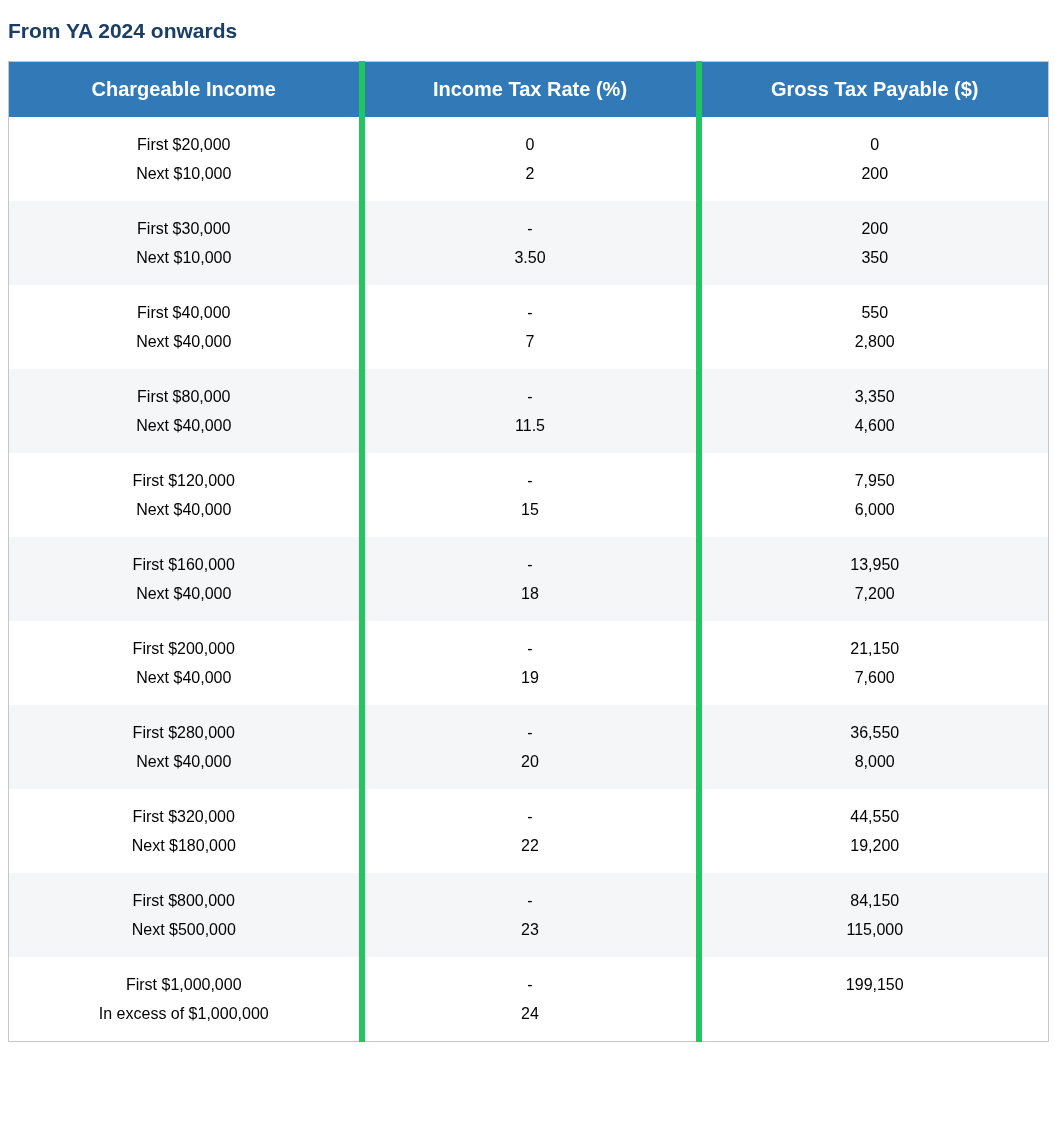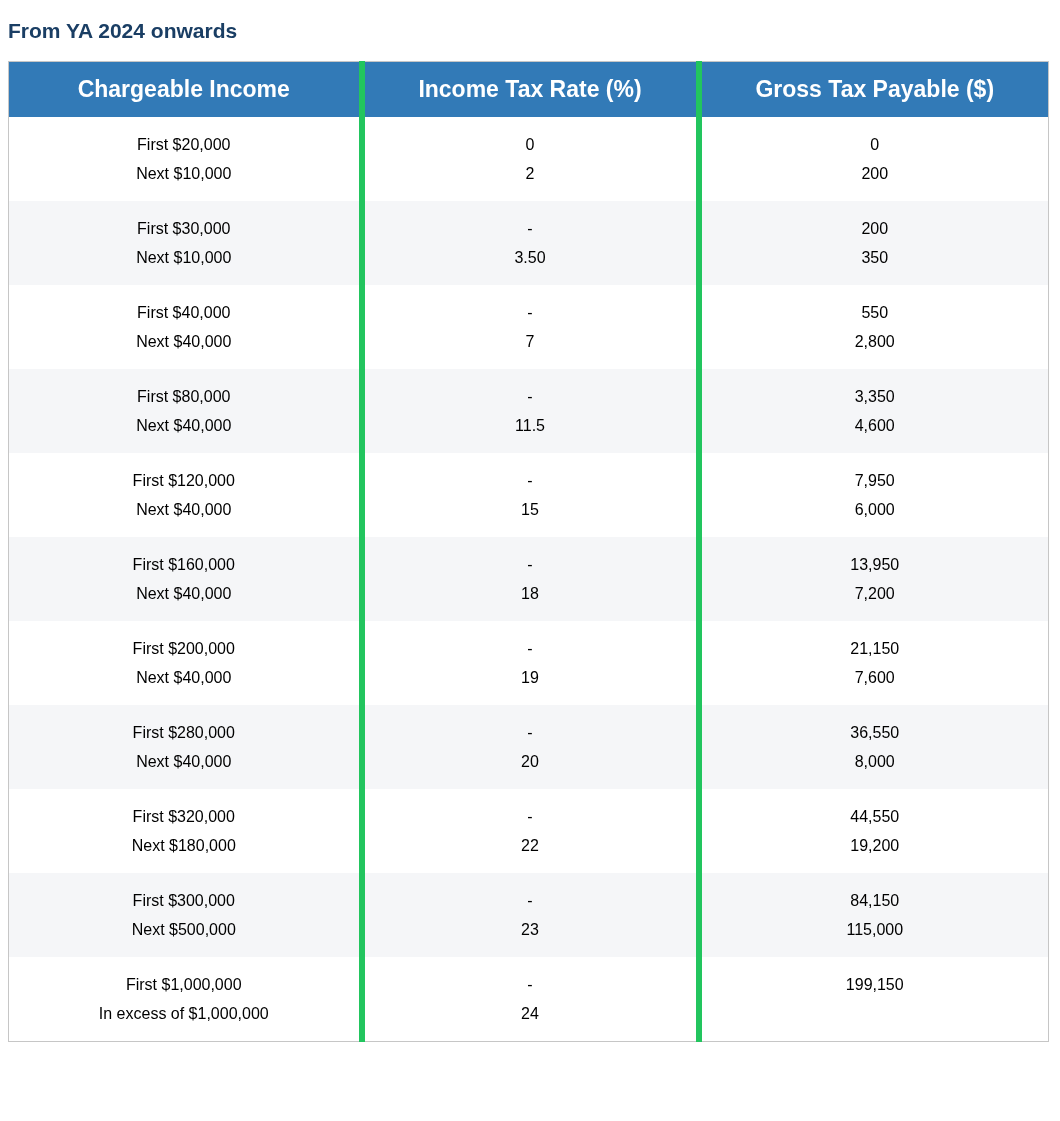--- a/index.html
+++ b/index.html
@@ -25,21 +25,21 @@
   }
   table.tax-table {
     border-collapse: collapse;
     table-layout: fixed;
     width: 1040px;
     border: 1px solid #c6c6c6;
   }
   table.tax-table th {
     background: #327ab7;
     color: #ffffff;
-    font-size: 23px;
+    font-size: 20px;
     font-weight: bold;
     height: 55px;
     text-align: center;
     vertical-align: middle;
     padding: 0;
   }
   table.tax-table th + th,
   table.tax-table td + td {
     border-left: 6px solid #22c55e;
   }
@@ -203,21 +203,21 @@
             <div class="cell-line">-</div>
             <div class="cell-line">22</div>
           </td>
           <td>
             <div class="cell-line">44,550</div>
             <div class="cell-line">19,200</div>
           </td>
         </tr>
         <tr>
           <td>
-            <div class="cell-line">First $300,000</div>
+            <div class="cell-line">First $800,000</div>
             <div class="cell-line">Next $500,000</div>
           </td>
           <td>
             <div class="cell-line">-</div>
             <div class="cell-line">23</div>
           </td>
           <td>
             <div class="cell-line">84,150</div>
             <div class="cell-line">115,000</div>
           </td>

